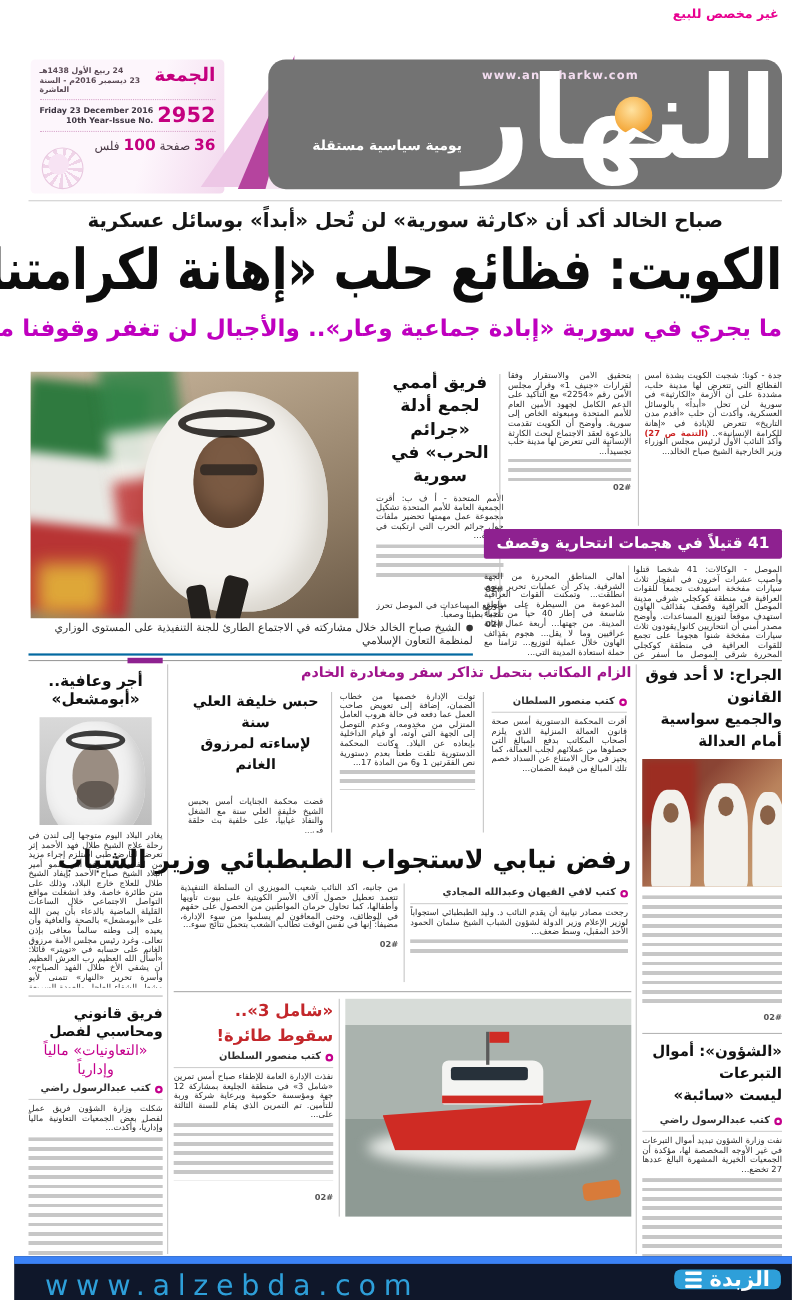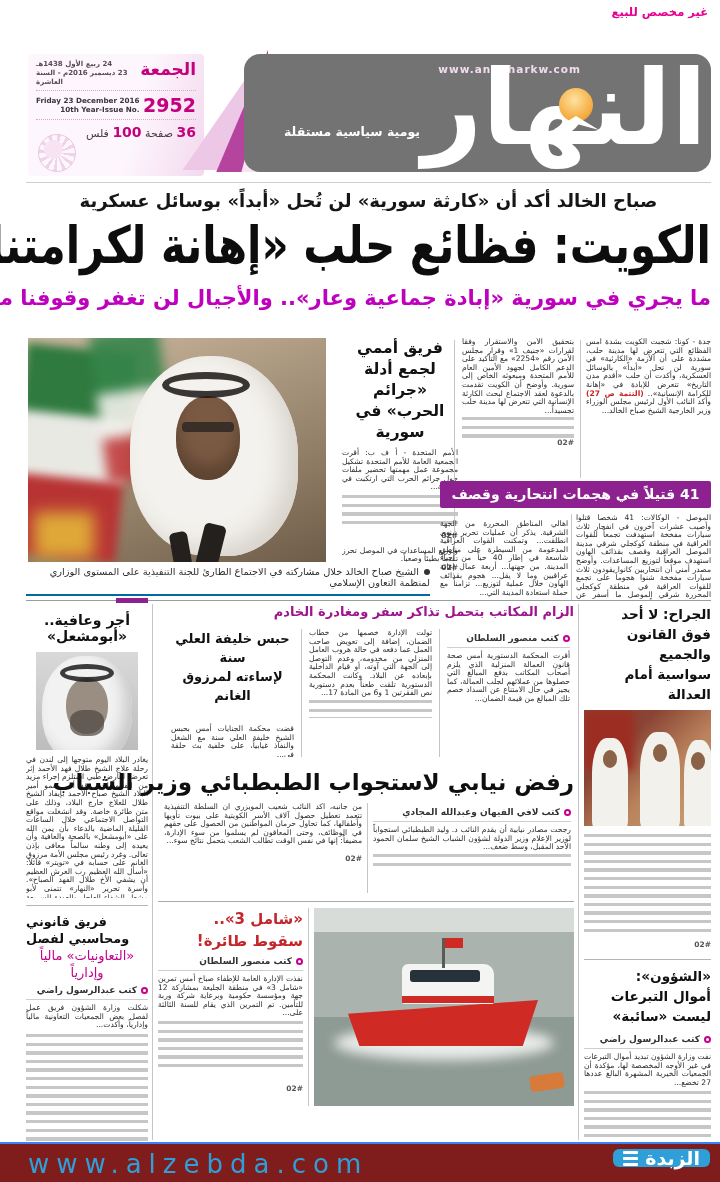--- a/index.html
+++ b/index.html
@@ -115,21 +115,21 @@
   .portrait { margin:8px auto 6px auto; width:102px; height:98px; position:relative; overflow:hidden;
               background:linear-gradient(#d9d9d9,#bdbdbd); }
   .po-ghutra { position:absolute; left:6px; top:4px; width:90px; height:110px; background:#f2f2f2;
                border-radius:46%; box-shadow:inset -8px -8px 14px #c9c9c9; }
   .po-face { position:absolute; left:30px; top:26px; width:42px; height:56px; background:#9a8d82;
              border-radius:48%; }
   .po-agal { position:absolute; left:24px; top:12px; width:54px; height:18px; border:5px solid #1c1c1c;
              border-radius:50%; opacity:.85; }
   .po-beard { position:absolute; left:34px; top:58px; width:34px; height:26px; background:#4c443e; border-radius:40%; opacity:.7; }
   .lc-hr { border-top:1px solid #b5b5b5; margin:7px 0; }
-  .fareeq-h1 { font-size:12.8px; font-weight:bold; color:#111; text-align:left; line-height:17px; }
+  .fareeq-h1 { font-size:12.8px; font-weight:bold; color:#111; text-align:right; line-height:17px; }
   .fareeq-h2 { font-size:13px; font-weight:normal; color:#c4008c; text-align:center; line-height:17px; }
 
   .byline { display:flex; align-items:center; gap:4px; font-size:9px; font-weight:bold; color:#333;
             border-bottom:1px solid #cfcfcf; padding:4px 0 4px 0; margin-bottom:4px; direction:rtl; }
   .bydot { width:7px; height:7px; border-radius:50%; border:2px solid #c4008c; background:#fff; flex:0 0 auto; }
 
   .mid-vrule1 { position:absolute; left:126px; top:0; width:1px; height:536px; background:#c6c6c6; }
   .mid-vrule2 { position:absolute; left:552px; top:0; width:1px; height:536px; background:#c6c6c6; }
 
   .midcol { position:absolute; left:132px; top:0; width:416px; direction:rtl; }
@@ -157,34 +157,34 @@
   .boat-stripe { position:absolute; left:88px; top:88px; width:92px; height:7px; background:#cf2b24; }
   .boat-mast { position:absolute; left:128px; top:30px; width:3px; height:30px; background:#5a5a5a; }
   .boat-flag { position:absolute; left:131px; top:30px; width:18px; height:10px; background:#cf2b24; }
   .boat-org { position:absolute; right:10px; bottom:16px; width:34px; height:16px; background:#e07830;
               border-radius:4px; transform:rotate(-8deg); opacity:.9; }
   .botsep { width:1px; background:#c6c6c6; margin:0 5px; }
   .shamel { width:146px; direction:rtl; }
   .shamel-h { font-size:15px; font-weight:bold; color:#c3272b; text-align:right; line-height:22px; }
 
   .rightcol { position:absolute; left:558px; top:0; width:127px; direction:rtl; }
-  .jarrah-h, .shoon-h { font-size:13.6px; font-weight:bold; color:#111; text-align:right; line-height:20px;margin-left:20px; }
+  .jarrah-h, .shoon-h { font-size:13.6px; font-weight:bold; color:#111; text-align:right; line-height:20px; }
   .jarrah-photo { margin-top:6px; width:127px; height:116px; position:relative; overflow:hidden;
                   background:linear-gradient(135deg,#8a4434 0 30%, #b9825c 60%, #caa478); }
   .jp-drape { position:absolute; left:0; top:0; width:50px; height:60px; background:#9c2d22; filter:blur(4px); }
   .jp-fig { position:absolute; background:#f3f1ec; border-radius:40% 40% 8% 8%; }
   .jp-f1 { left:8px; top:28px; width:36px; height:90px; }
   .jp-f2 { left:56px; top:22px; width:40px; height:96px; }
   .jp-f3 { left:100px; top:30px; width:30px; height:88px; }
   .jp-face { position:absolute; background:#8a6248; border-radius:50%; width:14px; height:18px; }
   .jp-fc1 { left:19px; top:40px; } .jp-fc2 { left:69px; top:34px; } .jp-fc3 { left:107px; top:42px; }
   .rc-hr { border-top:1px solid #b5b5b5; margin:8px 0 6px 0; }
 
   
-  .bottomband { top:1142px; left:0; right:0; height:40px; background:#7f1d1d; border-top:2px solid #3b82f6; direction:ltr; }
+  .bottomband { top:1142px; left:13px; right:0; height:40px; background:#0f172a; border-top:7px solid #3b82f6; direction:ltr; }
   .alz-url { position:absolute; left:28px; top:5px; color:#2e9fd9; font-size:26px; letter-spacing:7px;
              font-weight:normal; direction:ltr; }
   .alz-logo { position:absolute; right:10px; top:5px; background:#2e9fd9; border-radius:6px; height:18px;
               display:flex; align-items:center; gap:7px; padding:0 10px; direction:ltr; }
   .alz-bars { display:flex; flex-direction:column; gap:3px; }
   .alz-bars i { display:block; width:15px; height:3px; background:#ffffff; border-radius:1px; }
   .alz-name { color:#ffffff; font-size:19px; font-weight:bold; direction:rtl; line-height:29px; }
 </style>
 </head>
 <body>

